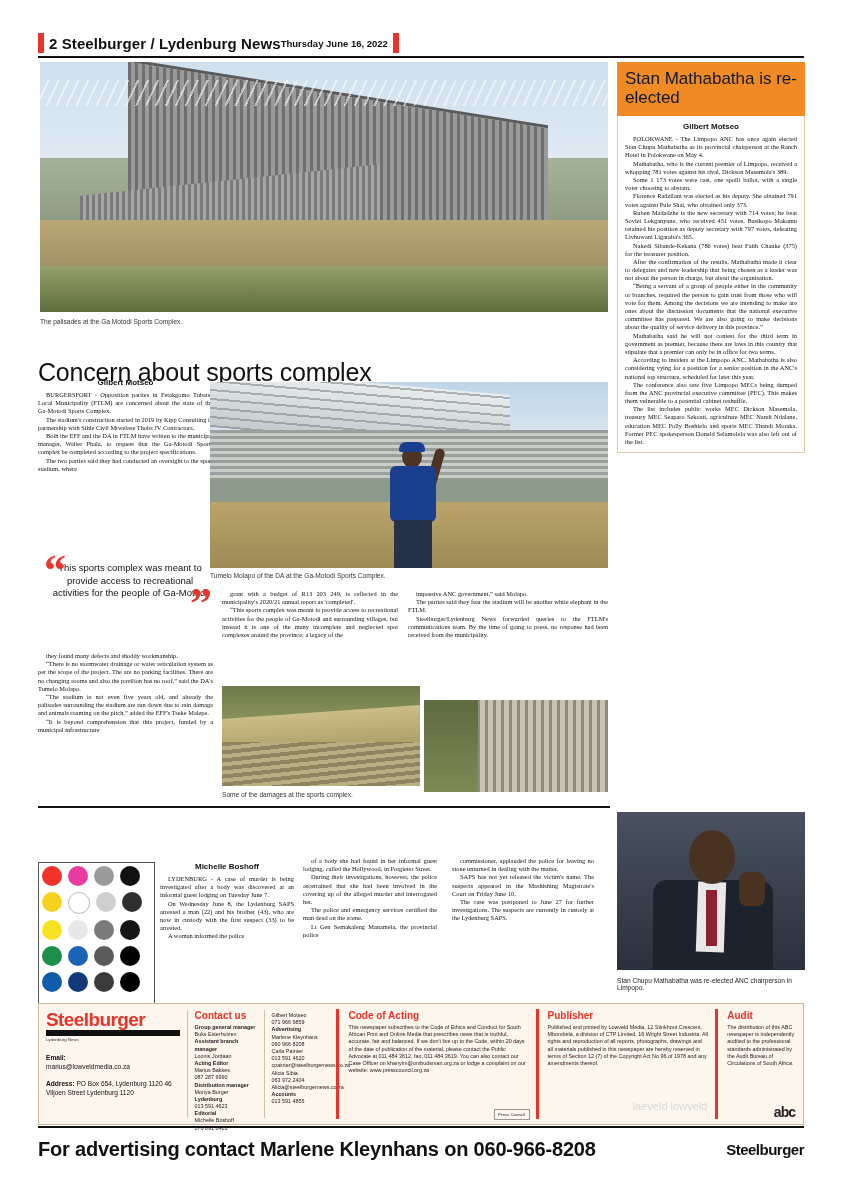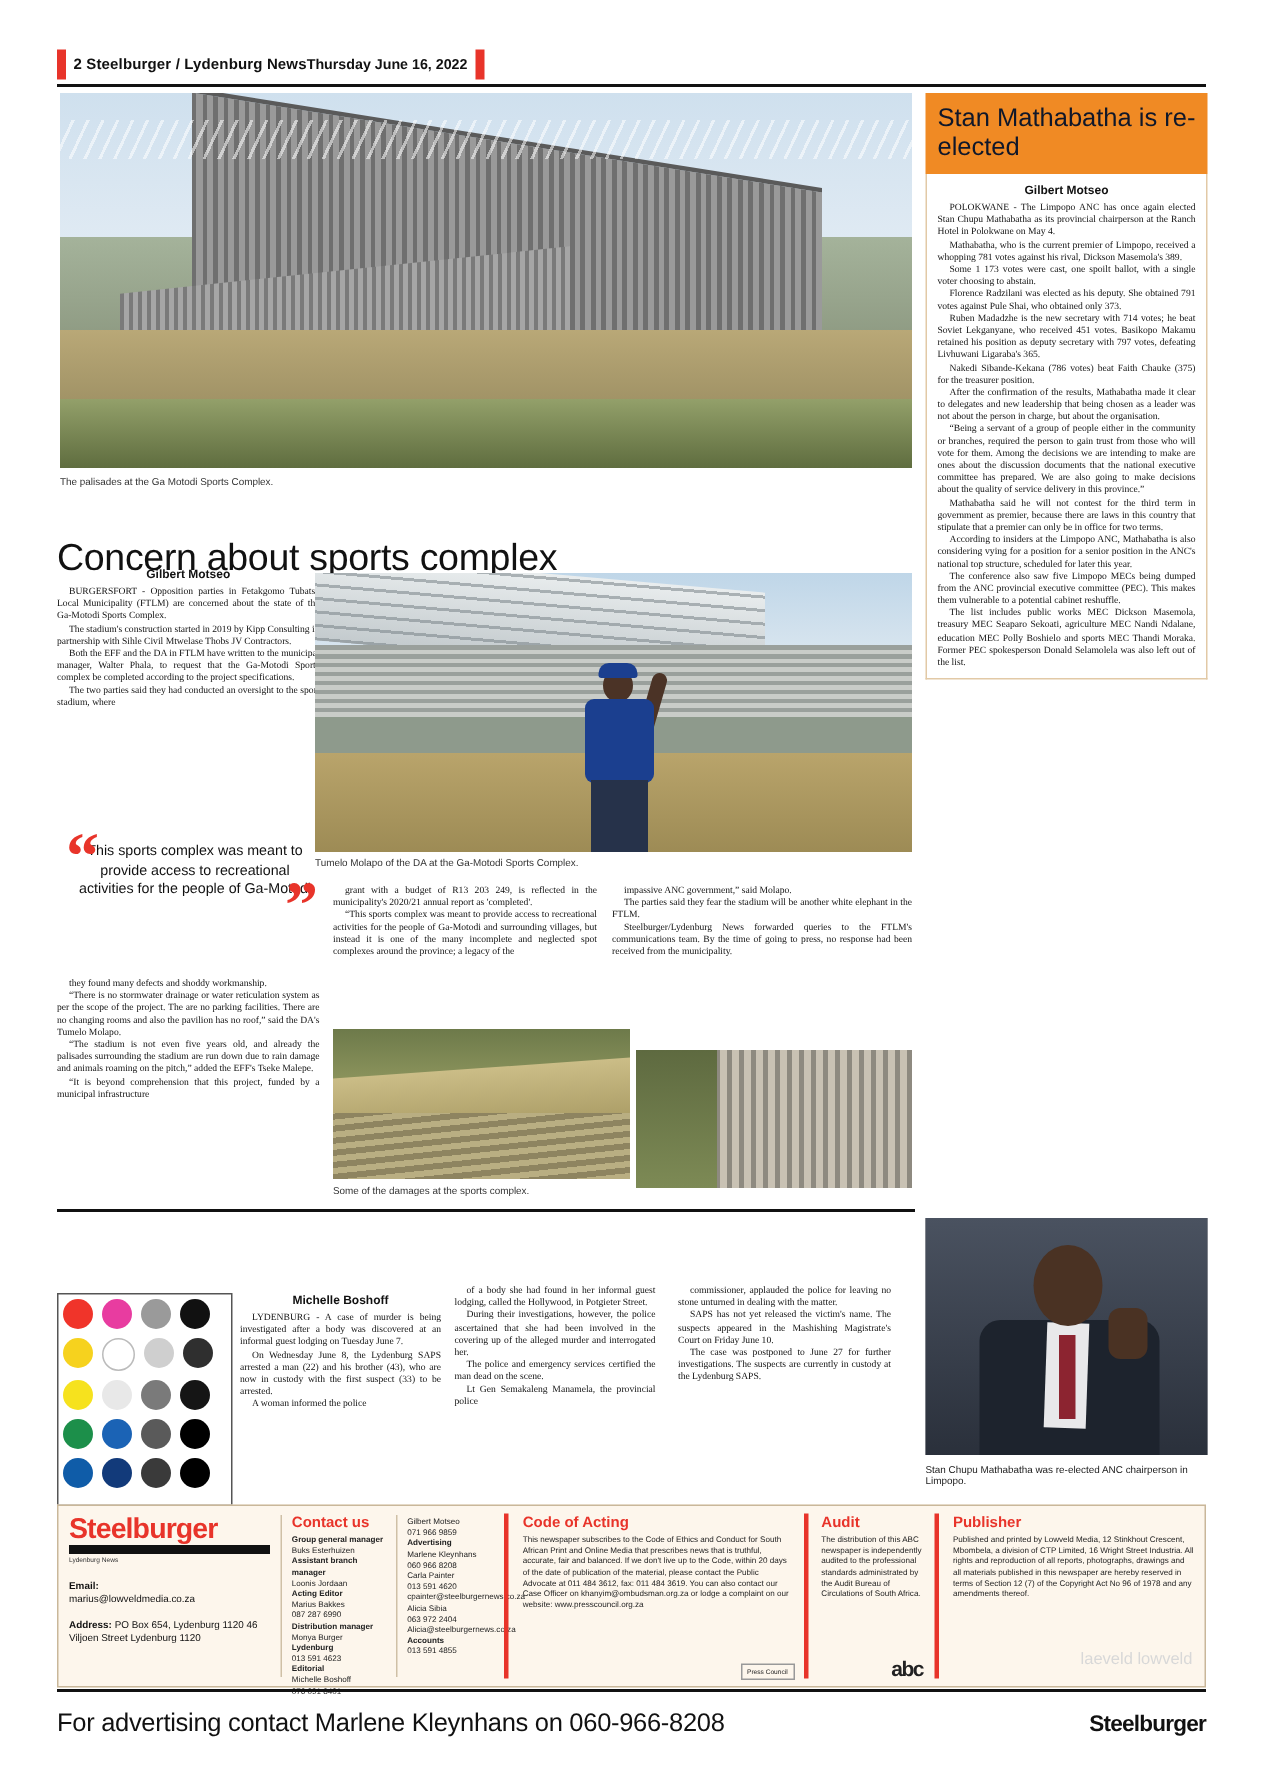--- a/index.html
+++ b/index.html
@@ -2,21 +2,21 @@
 <html><head>
 <meta charset="utf-8">
 <style>
   html,body{margin:0;padding:0;background:#ffffff;}
   body{width:842px;height:1191px;font-family:"Liberation Serif",serif;color:#111;}
   .page{position:relative;width:842px;height:1191px;box-sizing:border-box;padding:0;background:#fff;}
 
   
   .topbar{position:absolute;left:38px;top:30px;width:766px;height:26px;border-bottom:2px solid #111;display:flex;align-items:center;}
   .redtab{width:6px;height:20px;background:#e8342a;flex:0 0 auto;}
-  .topbar .folio{font-family:"Liberation Sans",sans-serif;font-weight:bold;font-size:10px;margin-left:5px;letter-spacing:.1px;}
+  .topbar .folio{font-family:"Liberation Sans",sans-serif;font-weight:bold;font-size:15px;margin-left:5px;letter-spacing:.1px;}
   .topbar .section{flex:1;text-align:center;font-family:"Liberation Sans",sans-serif;font-weight:bold;font-size:16px;letter-spacing:.3px;}
   .topbar .date{font-family:"Liberation Sans",sans-serif;font-weight:bold;font-size:9.5px;margin-right:5px;}
 
   
   .col-text{font-size:6.4px;line-height:1.28;text-align:justify;}
   .col-text p{margin:0;text-indent:8px;}
   .byline{font-family:"Liberation Sans",sans-serif;font-weight:bold;font-size:8px;text-align:center;margin-bottom:4px;}
   .caption{font-family:"Liberation Sans",sans-serif;font-size:6.6px;color:#333;margin-top:2px;}
 
   
@@ -104,21 +104,21 @@
   .ftxt{font-family:"Liberation Sans",sans-serif;font-size:5.4px;line-height:1.33;color:#222;}
   .ftxt b{font-size:5.4px;}
   .redbar{position:absolute;left:0;top:5px;bottom:5px;width:3px;background:#e8342a;}
   .sb-logo{font-family:"Liberation Sans",sans-serif;font-weight:bold;font-size:19px;color:#e8342a;letter-spacing:-.6px;line-height:1;}
   .sb-rule{height:6px;background:#111;margin:1px 0 4px;}
   .sb-sub{font-family:"Liberation Sans",sans-serif;font-size:4.4px;color:#333;margin-top:-3px;}
   .fsmall{font-family:"Liberation Sans",sans-serif;font-size:6.6px;line-height:1.35;color:#111;}
 
   
   .advert{position:absolute;left:38px;top:1132px;width:766px;height:34px;display:flex;align-items:center;}
-  .advert .txt{font-family:"Liberation Sans",sans-serif;font-weight:normal;font-size:17px;letter-spacing:-.2px;}
+  .advert .txt{font-family:"Liberation Sans",sans-serif;font-weight:bold;font-size:20px;letter-spacing:-.2px;}
   .advert .logo{margin-left:auto;font-family:"Liberation Sans",sans-serif;font-weight:bold;font-size:15px;letter-spacing:-.5px;}
   .advert .logo .ul{height:4px;background:#111;margin-top:1px;}
 
   
   .side{position:absolute;left:617px;top:62px;width:188px;}
   .side-head{background:#f08a24;color:#0f172a;font-family:"Liberation Sans",sans-serif;font-size:17px;line-height:1.12;padding:7px 8px 9px;}
   .side-body{border:1px solid #e2c9a6;border-top:none;padding:6px 7px;background:#fff;}
   .side-body .col-text{font-size:6.4px;}
   .side-cap{font-family:"Liberation Sans",sans-serif;font-size:6.6px;color:#222;margin-top:3px;width:188px;}
 </style>
@@ -367,32 +367,32 @@
       </div>
     </div>
 
     <div class="fcell" style="width:205px;padding-left:12px;">
       <div class="redbar"></div>
       <div class="fhead">Code of Acting</div>
       <div class="ftxt">This newspaper subscribes to the Code of Ethics and Conduct for South African Print and Online Media that prescribes news that is truthful, accurate, fair and balanced. If we don't live up to the Code, within 20 days of the date of publication of the material, please contact the Public Advocate at 011 484 3612, fax: 011 484 3619. You can also contact our Case Officer on khanyim@ombudsman.org.za or lodge a complaint on our website: www.presscouncil.org.za</div>
       <div class="ftxt" style="position:absolute;right:6px;bottom:4px;width:34px;border:1px solid #999;text-align:center;font-size:4.4px;line-height:1.2;padding:2px 0;">Press Council</div>
     </div>
 
+    <div class="fcell" style="width:185px;padding-left:12px;">
+      <div class="redbar"></div>
+      <div class="fhead">Publisher</div>
+      <div class="ftxt">Published and printed by Lowveld Media, 12 Stinkhout Crescent, Mbombela, a division of CTP Limited, 16 Wright Street Industria. All rights and reproduction of all reports, photographs, drawings and all materials published in this newspaper are hereby reserved in terms of Section 12 (7) of the Copyright Act No 96 of 1978 and any amendments thereof.</div>
+      <div style="position:absolute;right:8px;bottom:12px;font-family:'Liberation Sans',sans-serif;font-size:11px;color:#d8d8d8;line-height:1;">laeveld lowveld</div>
+    </div>
+
     <div class="fcell" style="width:90px;padding-left:12px;">
       <div class="redbar"></div>
       <div class="fhead">Audit</div>
       <div class="ftxt">The distribution of this ABC newspaper is independently audited to the professional standards administrated by the Audit Bureau of Circulations of South Africa.</div>
       <div style="position:absolute;right:8px;bottom:4px;font-family:'Liberation Sans',sans-serif;font-weight:bold;font-size:14px;color:#222;letter-spacing:-1px;">abc</div>
-    </div>
-
-    <div class="fcell" style="width:185px;padding-left:12px;">
-      <div class="redbar"></div>
-      <div class="fhead">Publisher</div>
-      <div class="ftxt">Published and printed by Lowveld Media, 12 Stinkhout Crescent, Mbombela, a division of CTP Limited, 16 Wright Street Industria. All rights and reproduction of all reports, photographs, drawings and all materials published in this newspaper are hereby reserved in terms of Section 12 (7) of the Copyright Act No 96 of 1978 and any amendments thereof.</div>
-      <div style="position:absolute;right:8px;bottom:12px;font-family:'Liberation Sans',sans-serif;font-size:11px;color:#d8d8d8;line-height:1;">laeveld lowveld</div>
     </div>
 
   </div>
 
   <div class="rule" style="left:38px;top:1126px;width:766px;height:2px;"></div>
   <div class="advert">
     <span class="txt">For advertising contact Marlene Kleynhans on 060-966-8208</span>
     <span class="logo">
       <span>Steelburger</span>
       <span class="ul"></span>

